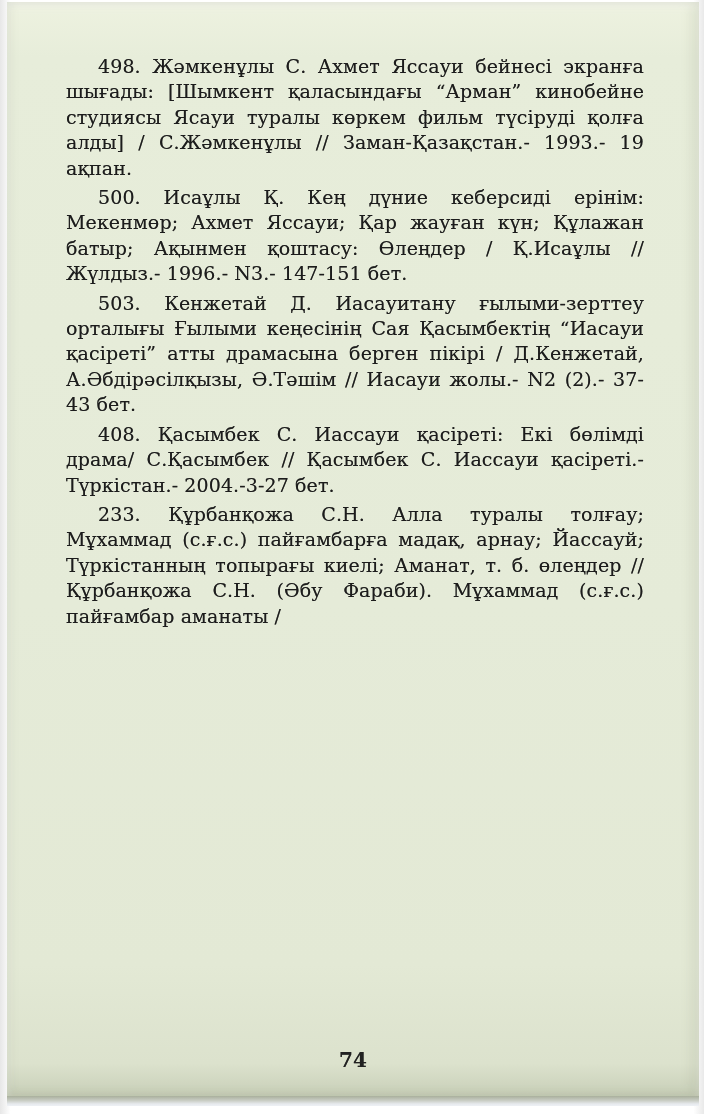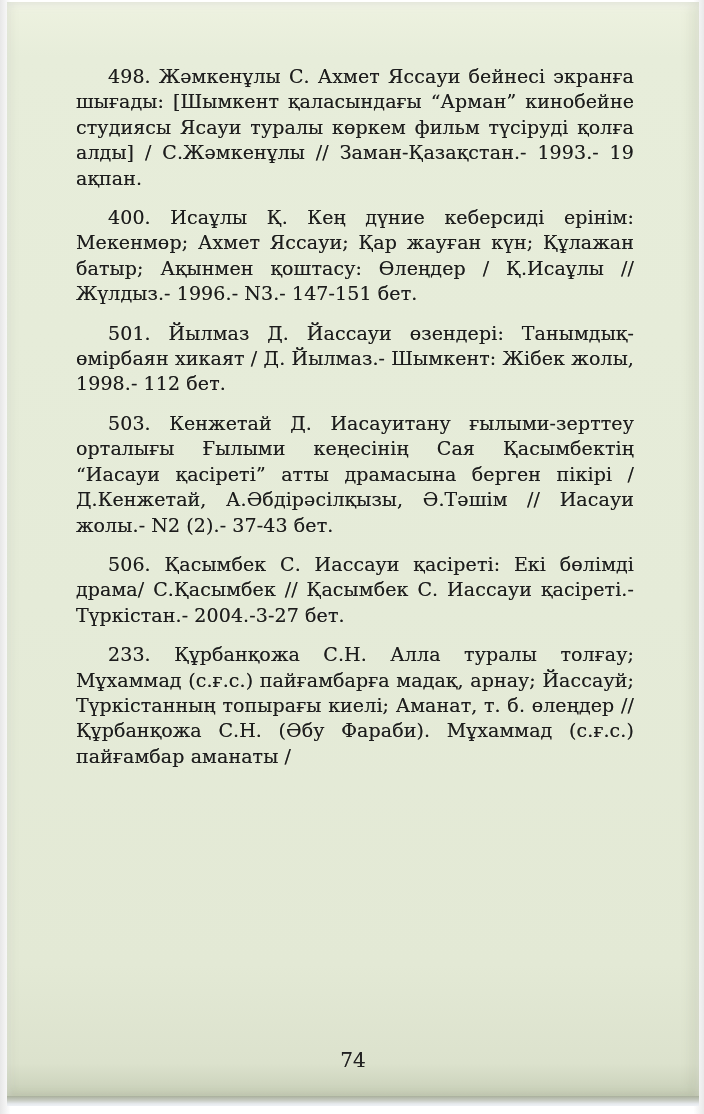--- a/index.html
+++ b/index.html
@@ -49,43 +49,43 @@
     top: 48px;
     width: 586px;
     color: #1c1c1c;
     font-size: 19px;
     line-height: 25.4px;
     text-align: justify;
     letter-spacing: 0.1px;
     text-shadow: 0 0 0.5px rgba(20, 20, 20, 0.55);
   }
   .entry {
-    margin: 14px;
+    margin: 4px;
     text-indent: 32px;
   }
   .page-number {
     position: absolute;
     left: 0;
     top: 1046px;
     width: 692px;
     text-align: center;
     font-size: 20px;
     color: #222222;
     text-shadow: 0 0 0.5px rgba(20, 20, 20, 0.55);
+    font-weight: bold;
   }
 </style>
 </head>
 <body>
 
 <div class="scan">
   <div class="paper">
     <div class="text-block">
       <p class="entry">498. Жәмкенұлы С. Ахмет Яссауи бейнесі экранға шығады: [Шымкент қаласындағы “Арман” кинобейне студиясы Ясауи туралы көркем фильм түсіруді қолға алды] / С.Жәмкенұлы // Заман-Қазақстан.- 1993.- 19 ақпан.</p>
-      <p class="entry">400. Исаұлы Қ.  Кең дүние кеберсиді ерінім: Мекенмөр; Ахмет Яссауи; Қар жауған күн; Құлажан батыр; Ақынмен қоштасу: Өлеңдер / Қ.Исаұлы // Жүлдыз.- 1996.- N3.- 147-151 бет.</p>
-      <p class="entry">501. Йылмаз Д.  Йассауи өзендері: Танымдық-өмірбаян хикаят / Д. Йылмаз.- Шымкент: Жібек жолы, 1998.- 112 бет.</p>
+      <p class="entry">500. Исаұлы Қ.  Кең дүние кеберсиді ерінім: Мекенмөр; Ахмет Яссауи; Қар жауған күн; Құлажан батыр; Ақынмен қоштасу: Өлеңдер / Қ.Исаұлы // Жүлдыз.- 1996.- N3.- 147-151 бет.</p>
       <p class="entry">503. Кенжетай Д. Иасауитану ғылыми-зерттеу орталығы Ғылыми кеңесінің Сая Қасымбектің “Иасауи қасіреті” атты драмасына берген пікірі / Д.Кенжетай, А.Әбдірәсілқызы, Ә.Тәшім // Иасауи жолы.- N2 (2).- 37-43 бет.</p>
-      <p class="entry">506. Қасымбек С.  Иассауи қасіреті: Екі бөлімді драма/ С.Қасымбек // Қасымбек С. Иассауи қасіреті.- Түркістан.- 2004.-3-27 бет.</p>
+      <p class="entry">408. Қасымбек С.  Иассауи қасіреті: Екі бөлімді драма/ С.Қасымбек // Қасымбек С. Иассауи қасіреті.- Түркістан.- 2004.-3-27 бет.</p>
       <p class="entry">233. Құрбанқожа С.Н. Алла туралы толғау; Мұхаммад (с.ғ.с.) пайғамбарға мадақ, арнау; Йассауй; Түркістанның топырағы киелі; Аманат, т. б. өлеңдер // Құрбанқожа С.Н. (Әбу Фараби).  Мұхаммад (с.ғ.с.) пайғамбар аманаты /</p>
     </div>
     <div class="page-number">74</div>
   </div>
   <div class="bottom-edge"></div>
 </div>
 
 </body></html>

